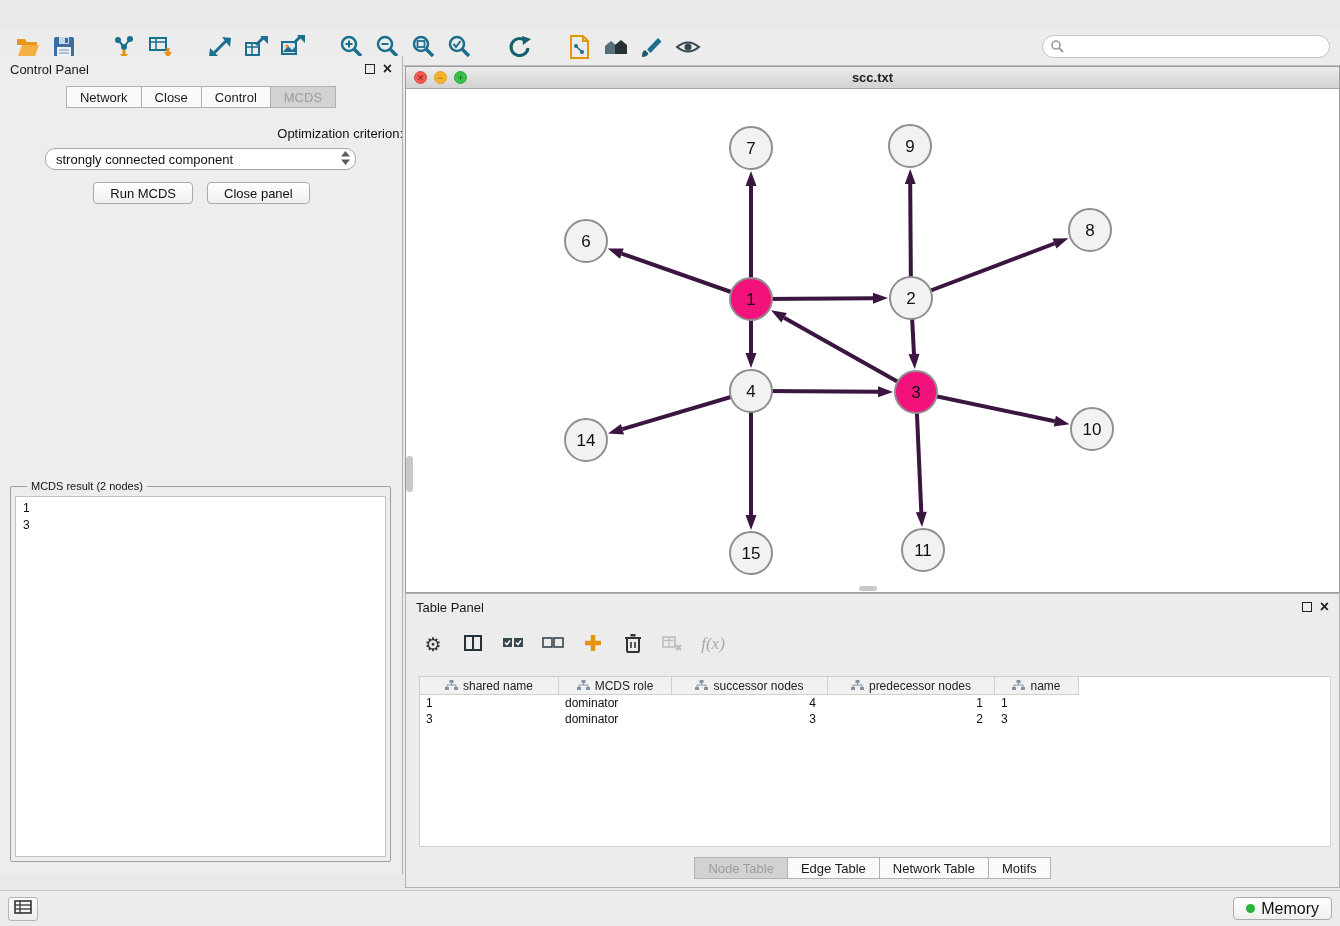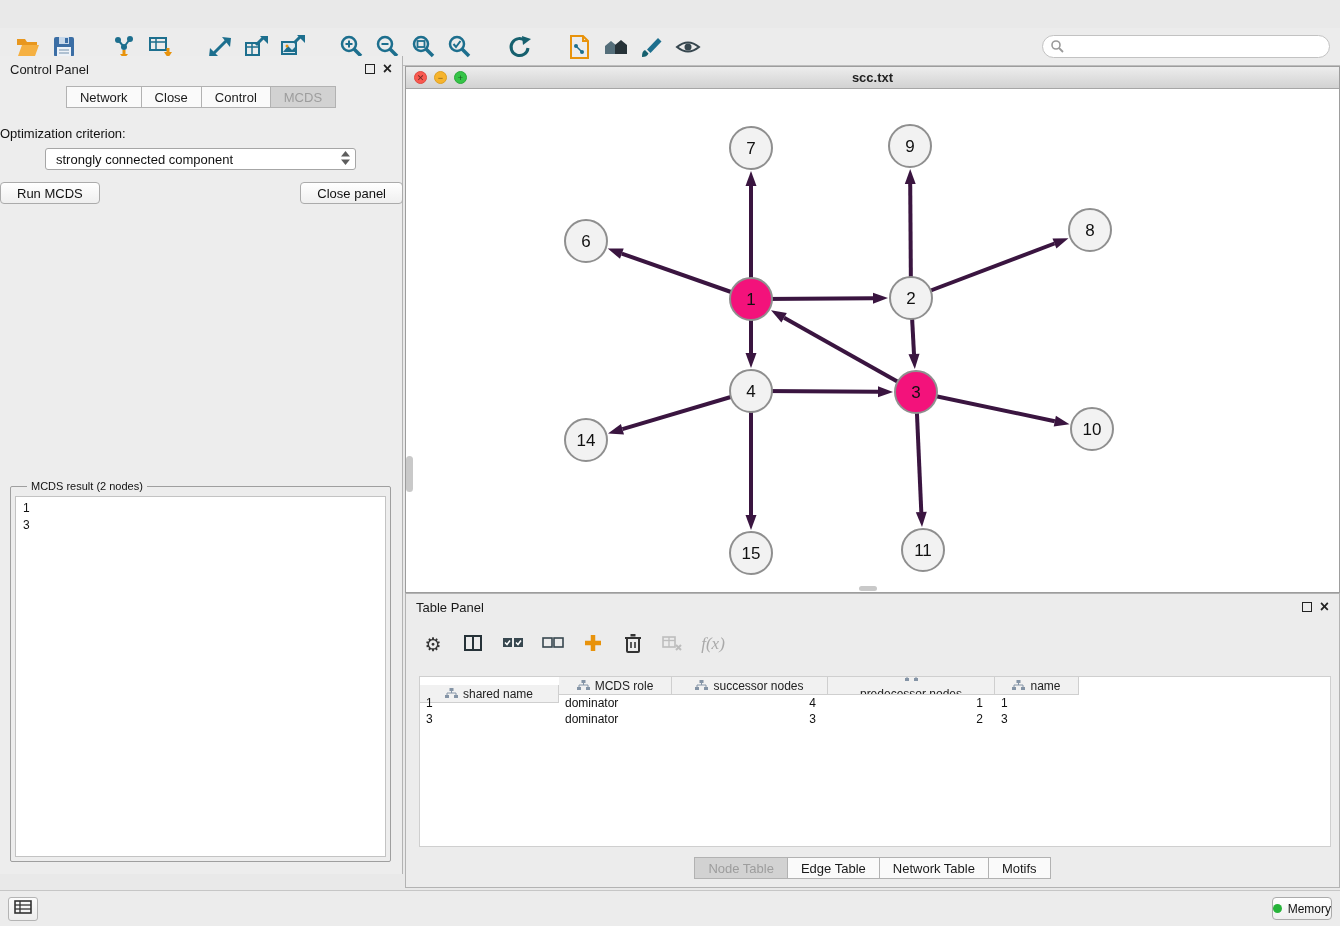--- a/index.html
+++ b/index.html
@@ -32,28 +32,28 @@
   .panel-title { font-size:13px; color:#1a1a1a; }
   .panel-icons { margin-left:auto; display:flex; align-items:center; gap:8px; }
   .float-ico { width:10px; height:10px; border:1.5px solid #222; display:inline-block; }
   .close-ico { font-size:16px; font-weight:bold; color:#222; line-height:10px; }
   .cp-tabs { position:absolute; left:0; top:30px; width:100%; display:flex; justify-content:center; }
   .seg-tab { height:22px; padding:0 13px; font-size:13px; background:#fafafa;
     border:1px solid #b2b2b2; border-left:none; color:#1a1a1a; cursor:default;
     font-family:"Liberation Sans", sans-serif; }
   .seg-tab:first-child { border-left:1px solid #b2b2b2; }
   .seg-tab.active { background:#d2d2d2; color:#9d9d9d; }
-  .opt-label { position:absolute; top:70px; left:0; width:403px; text-align:left;
+  .opt-label { position:absolute; top:70px; left:0; width:403px; text-align:right;
     font-size:13px; color:#111; }
   .dropdown { position:absolute; top:92px; left:45px; width:311px; height:22px;
-    background:#fff; border:1px solid #a6a6a6; border-radius:3px; display:flex;
+    background:#fff; border:1px solid #a6a6a6; border-radius:10px; display:flex;
     align-items:center; padding:0 4px 0 10px; font-size:13px; color:#111; }
   .dropdown .dval { flex:1; overflow:hidden; white-space:nowrap; }
   .btn-row { position:absolute; top:126px; left:0; width:403px; display:flex;
-    justify-content:space-between; gap:14px; }
+    justify-content:center; gap:14px; }
   .pbtn { height:22px; padding:0 16px; font-size:13px; color:#111;
     background:linear-gradient(#ffffff,#efefef); border:1px solid #ababab; border-radius:4px;
     font-family:"Liberation Sans", sans-serif; cursor:default; }
   .result-box { position:absolute; left:10px; top:424px; width:381px; height:382px;
     border:1px solid #9f9f9f; border-radius:2px; }
   .result-box legend { font-size:11px; color:#111; padding:0 4px; margin-left:16px; }
   .result-area { position:absolute; left:4px; right:4px; top:4px; bottom:4px;
     background:#fff; border:1px solid #c3c3c3; padding:3px 7px; font-size:12px;
     line-height:17px; color:#111; overflow:hidden; }
 
@@ -101,23 +101,23 @@
   .tp-tabs { position:absolute; left:0; bottom:8px; width:100%; display:flex;
     justify-content:center; }
 
   
   .statusbar { position:absolute; left:0; top:890px; width:1340px; height:36px;
     background:#ececec; border-top:1px solid #c6c6c6; display:flex; align-items:center;
     padding:0 8px; }
   .sb-left { width:30px; height:24px; background:linear-gradient(#fcfcfc,#ededed);
     border:1px solid #b4b4b4; border-radius:3px; display:flex; align-items:center;
     justify-content:center; cursor:default; }
-  .sb-mem { margin-left:auto; height:23px; padding:0 0; display:flex; align-items:center;
+  .sb-mem { margin-left:auto; height:23px; padding:0 12px; display:flex; align-items:center;
     gap:6px; background:linear-gradient(#ffffff,#efefef); border:1px solid #ababab;
-    border-radius:4px; font-size:12px; color:#111; cursor:default;
+    border-radius:4px; font-size:16px; color:#111; cursor:default;
     font-family:"Liberation Sans", sans-serif;justify-content:space-between; }
   .mem-dot { width:9px; height:9px; border-radius:50%; background:#27b43a; display:inline-block; }
 </style>
 </head>
 <body>
 
 <div class="app">
 
 
   <div class="toolbar">
@@ -494,21 +494,21 @@
               <line x1="7" y1="3" x2="7" y2="13" stroke="#bdbdbd" stroke-width="1.3"></line>
               <path d="M14 11 l5 5 M19 11 l-5 5" stroke="#bdbdbd" stroke-width="2"></path>
             </svg></span>
         </button>
       <button class="tp-ico">
           <span class="fx-label">f(x)</span>
         </button>
     </div>
     <div class="tp-table">
       <div class="t-head">
-          <div class="th" style="width: 139px; margin-top: 8px;">
+          <div class="th" style="width: 139px;">
             <svg width="13" height="11" viewBox="0 0 13 11">
               <rect x="4.5" y="0" width="4" height="3" fill="#8494a6"></rect>
               <rect x="0" y="7" width="4" height="3" fill="#8494a6"></rect>
               <rect x="9" y="7" width="4" height="3" fill="#8494a6"></rect>
               <path d="M6.5 3 V5 M2 7 V5 H11 V7" stroke="#8494a6" fill="none"></path>
             </svg>
             <span>shared name</span>
           </div>
           <div class="th" style="width: 113px;">
             <svg width="13" height="11" viewBox="0 0 13 11">
@@ -521,21 +521,21 @@
           </div>
           <div class="th" style="width: 156px;">
             <svg width="13" height="11" viewBox="0 0 13 11">
               <rect x="4.5" y="0" width="4" height="3" fill="#8494a6"></rect>
               <rect x="0" y="7" width="4" height="3" fill="#8494a6"></rect>
               <rect x="9" y="7" width="4" height="3" fill="#8494a6"></rect>
               <path d="M6.5 3 V5 M2 7 V5 H11 V7" stroke="#8494a6" fill="none"></path>
             </svg>
             <span>successor nodes</span>
           </div>
-          <div class="th" style="width: 167px; flex-direction: column;">
+          <div class="th" style="width: 167px;">
             <svg width="13" height="11" viewBox="0 0 13 11">
               <rect x="4.5" y="0" width="4" height="3" fill="#8494a6"></rect>
               <rect x="0" y="7" width="4" height="3" fill="#8494a6"></rect>
               <rect x="9" y="7" width="4" height="3" fill="#8494a6"></rect>
               <path d="M6.5 3 V5 M2 7 V5 H11 V7" stroke="#8494a6" fill="none"></path>
             </svg>
             <span>predecessor nodes</span>
           </div>
           <div class="th" style="width: 84px;">
             <svg width="13" height="11" viewBox="0 0 13 11">

